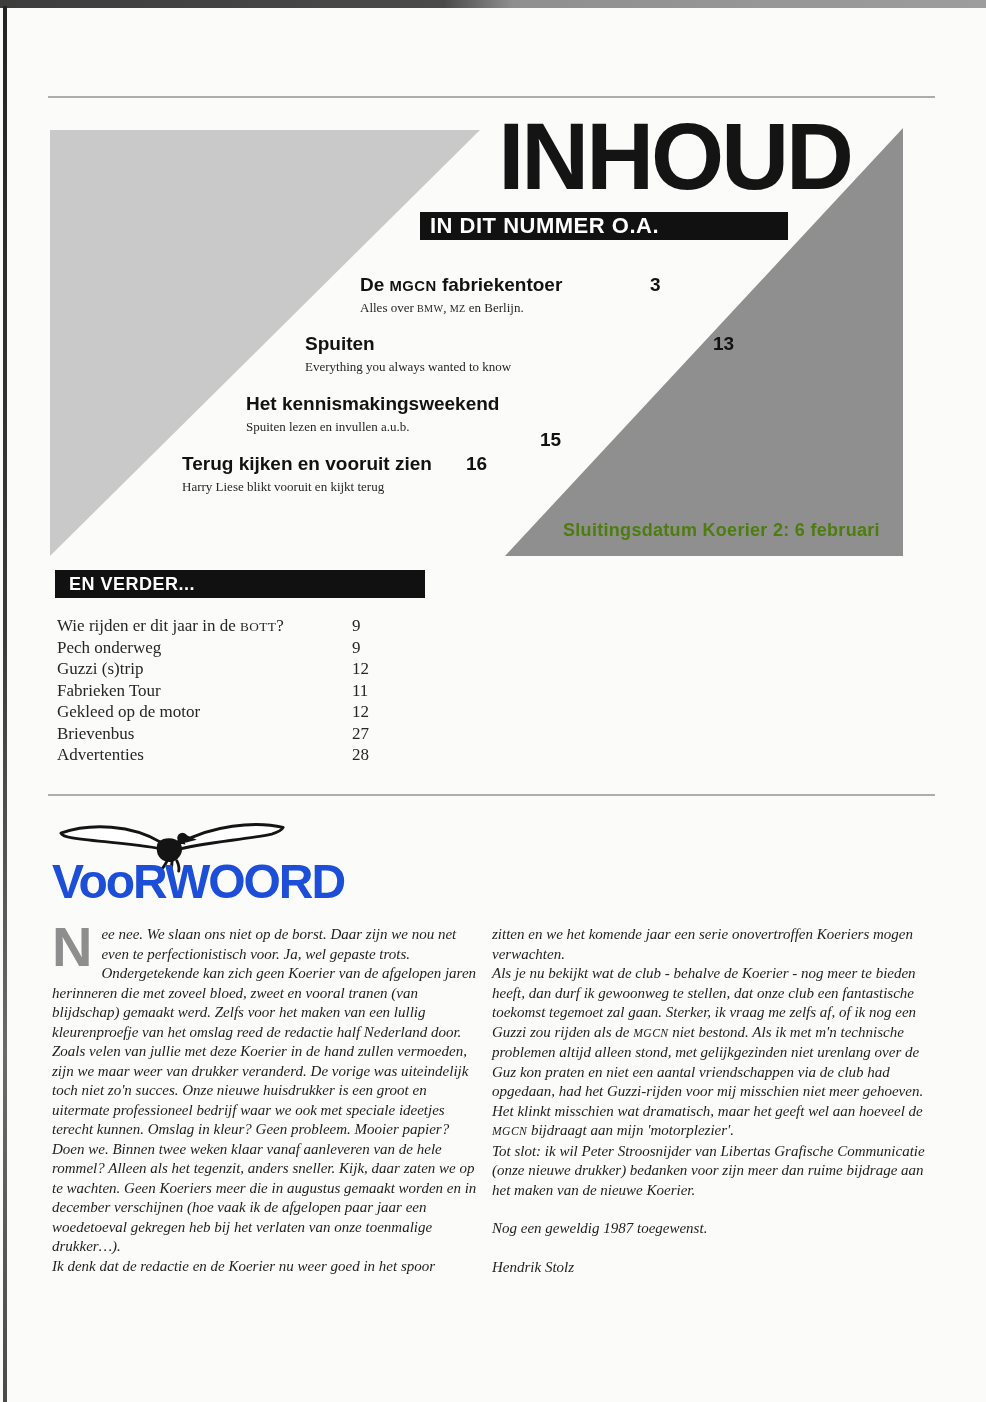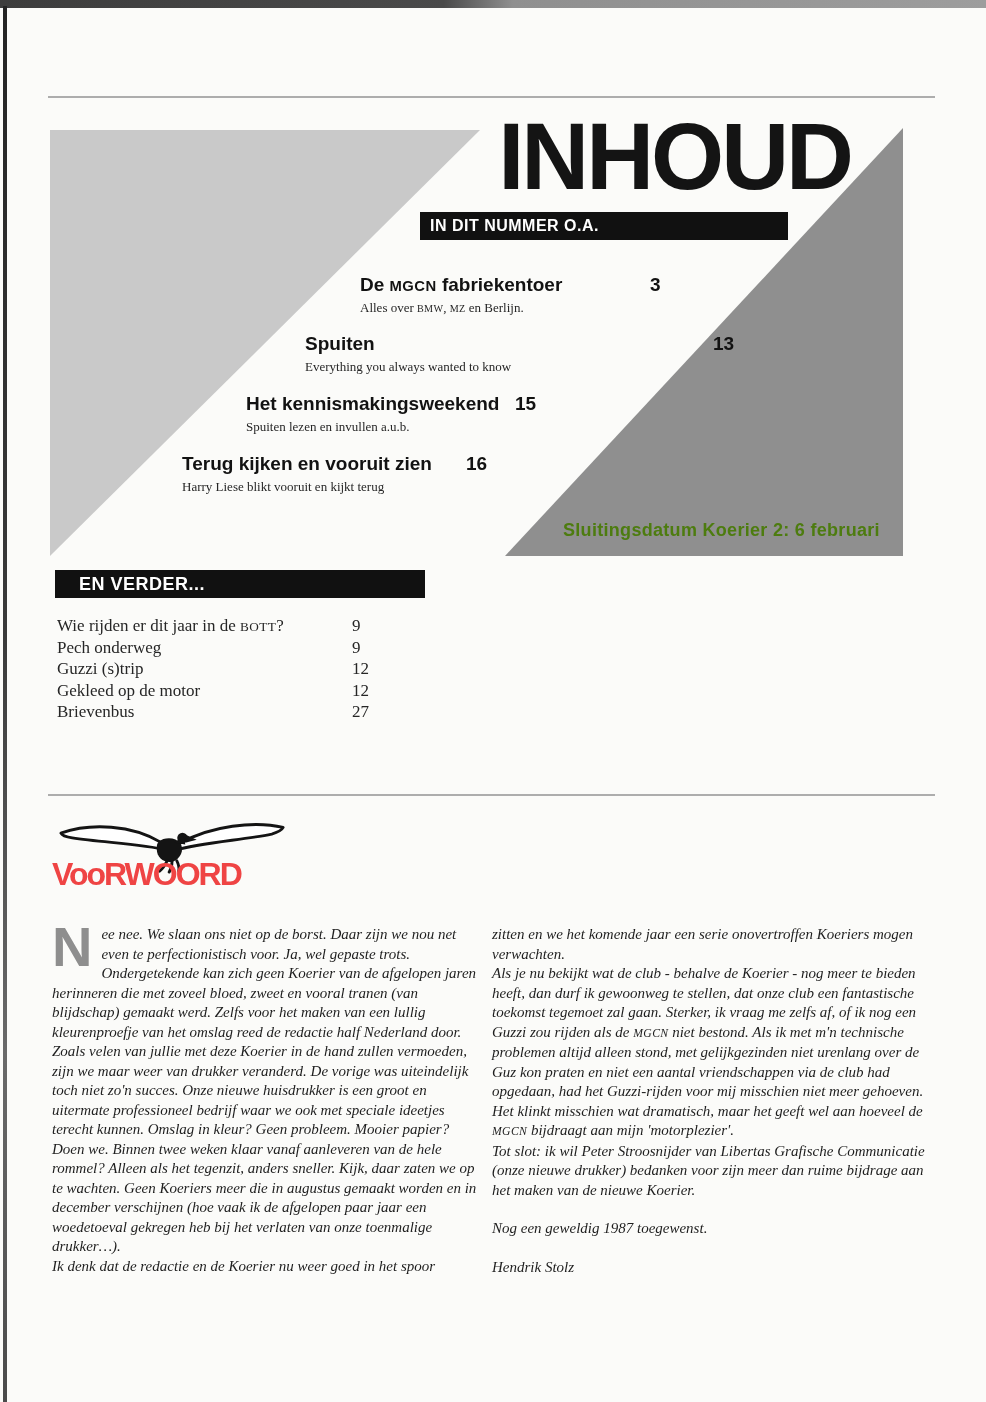--- a/index.html
+++ b/index.html
@@ -19,47 +19,47 @@
   .rule.mid{top:794px;}
 
   
   .inhoud-box{position:absolute;left:50px;top:122px;width:853px;height:434px;}
   .tri{position:absolute;left:0;top:0;width:853px;height:434px;}
   .tri-light{background:#c9c9c9;clip-path:polygon(0px 8px,430px 8px,0px 434px);}
   .tri-dark{background:#8f8f8f;clip-path:polygon(853px 6px,853px 434px,455px 434px);}
   .inhoud-title{position:absolute;right:52px;top:-12px;margin:0;
     font-size:94px;line-height:1;font-weight:bold;letter-spacing:-3px;color:#141414;}
   .issue-banner{position:absolute;left:370px;top:90px;width:368px;height:28px;
-    background:#111;color:#fff;font-size:16px;font-weight:bold;line-height:28px;
+    background:#111;color:#fff;font-size:22px;font-weight:bold;line-height:28px;
     padding-left:10px;box-sizing:border-box;letter-spacing:.5px;}
   .toc-entry{position:absolute;}
   .toc-title{font-size:19px;font-weight:bold;color:#121212;position:relative;white-space:nowrap;}
   .toc-page{position:absolute;top:0;font-size:19px;font-weight:bold;color:#121212;}
   .toc-sub{font-family:"Liberation Serif",serif;font-size:13px;color:#262626;margin-top:4px;white-space:nowrap;}
   .e1{left:310px;top:152px;} .e1 .toc-page{left:290px;}
   .e2{left:255px;top:211px;} .e2 .toc-page{left:408px;}
-  .e3{left:196px;top:271px;} .e3 .toc-page{left:269px;}
+  .e3{left:196px;top:271px;} .e3 .toc-page{left:294px;margin-top:36px;}
   .e4{left:132px;top:331px;} .e4 .toc-page{left:284px;}
   .e5{left:78px; top:390px;} .e5 .toc-page{left:288px;}
   .deadline{position:absolute;left:513px;top:398px;color:#4d7c0f;font-size:18px;
     font-weight:bold;letter-spacing:.3px;white-space:nowrap;}
 
   
   .verder-bar{position:absolute;left:55px;top:570px;width:370px;height:28px;background:#111;
-    color:#fff;font-size:18px;font-weight:bold;line-height:28px;padding-left:24px;
+    color:#fff;font-size:18px;font-weight:bold;line-height:28px;padding-left:14px;
     box-sizing:border-box;letter-spacing:.5px;}
   .verder-list{position:absolute;left:57px;top:616px;width:345px;}
   .verder-row{position:relative;height:21.5px;font-family:"Liberation Serif",serif;
     font-size:17px;color:#262626;white-space:nowrap;}
   .verder-row .pg{position:absolute;left:295px;top:0;}
 
   
   .eagle{position:absolute;left:54px;top:817px;width:236px;height:57px;}
-  .foreword-title{position:absolute;left:52px;top:858px;margin:0;font-size:32px;line-height:1;
-    font-weight:bold;letter-spacing:-2px;color:#ef4444;}
+  .foreword-title{position:absolute;left:52px;top:858px;margin:0;font-size:48px;line-height:1;
+    font-weight:bold;letter-spacing:-2px;color:#1d4ed8;}
   .col{position:absolute;top:925px;font-family:"Liberation Serif",serif;font-style:italic;
     font-size:15px;line-height:19.5px;color:#1e1e1e;text-align:left;}
   .col-left{left:52px;width:430px;}
   .col-right{left:492px;width:434px;}
   .col p{margin:0;}
   .col p.gap{margin-top:19px;}
   .dropcap{float:left;font-family:"Liberation Sans",sans-serif;font-style:normal;
     font-weight:bold;font-size:56px;line-height:42px;color:#8e8e8e;margin:1px 9px 0 0;}
   .sc{font-size:.78em;letter-spacing:.03em;}
 </style>
@@ -122,26 +122,34 @@
   </div>
   <div class="verder-row">
     <span>Pech onderweg</span>
     <span class="pg">9</span>
   </div>
   <div class="verder-row">
     <span>Guzzi (s)trip</span>
     <span class="pg">12</span>
   </div>
   <div class="verder-row">
+    <span>Fabrieken Tour</span>
+    <span class="pg">11</span>
+  </div>
+  <div class="verder-row">
     <span>Gekleed op de motor</span>
     <span class="pg">12</span>
   </div>
   <div class="verder-row">
     <span>Brievenbus</span>
     <span class="pg">27</span>
+  </div>
+  <div class="verder-row">
+    <span>Advertenties</span>
+    <span class="pg">28</span>
   </div>
 </div>
 
 <svg class="eagle" viewBox="0 0 240 60" aria-hidden="true">
 
   <path d="M3 17 C34 6 78 8 109 27 L114 35 C90 28 46 27 15 22 C8 21 4 19 3 17 Z" fill="#ffffff" stroke="#141414" stroke-width="3" stroke-linejoin="round"></path>
 
   <path d="M237 11 C208 4 160 9 128 28 L123 35 C150 27 196 24 225 18 C232 16 236 13 237 11 Z" fill="#ffffff" stroke="#141414" stroke-width="3" stroke-linejoin="round"></path>
 
   <path d="M106 26 C112 21 124 21 129 28 C133 35 129 44 121 47 C112 49 104 43 104 34 C104 30 104 28 106 26 Z" fill="#141414"></path>

